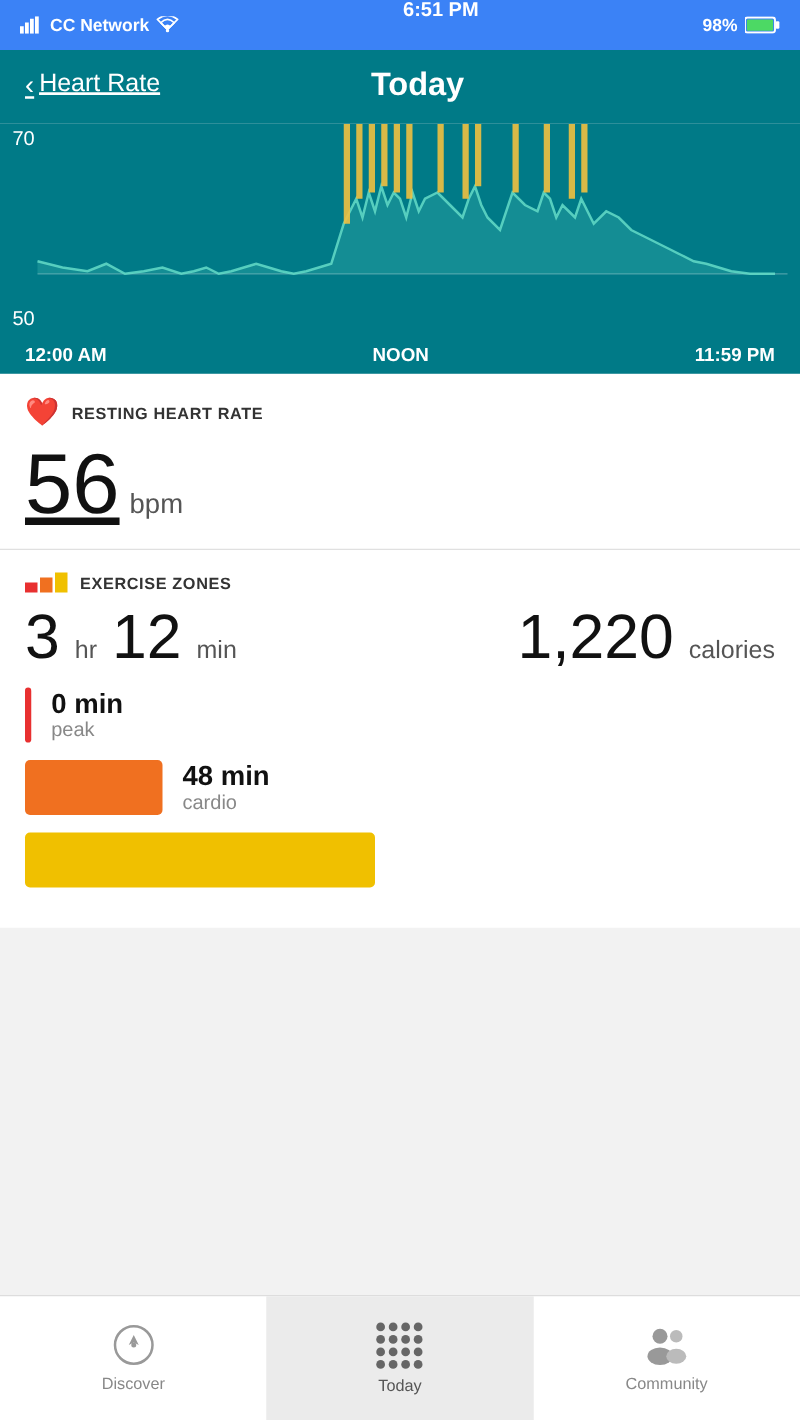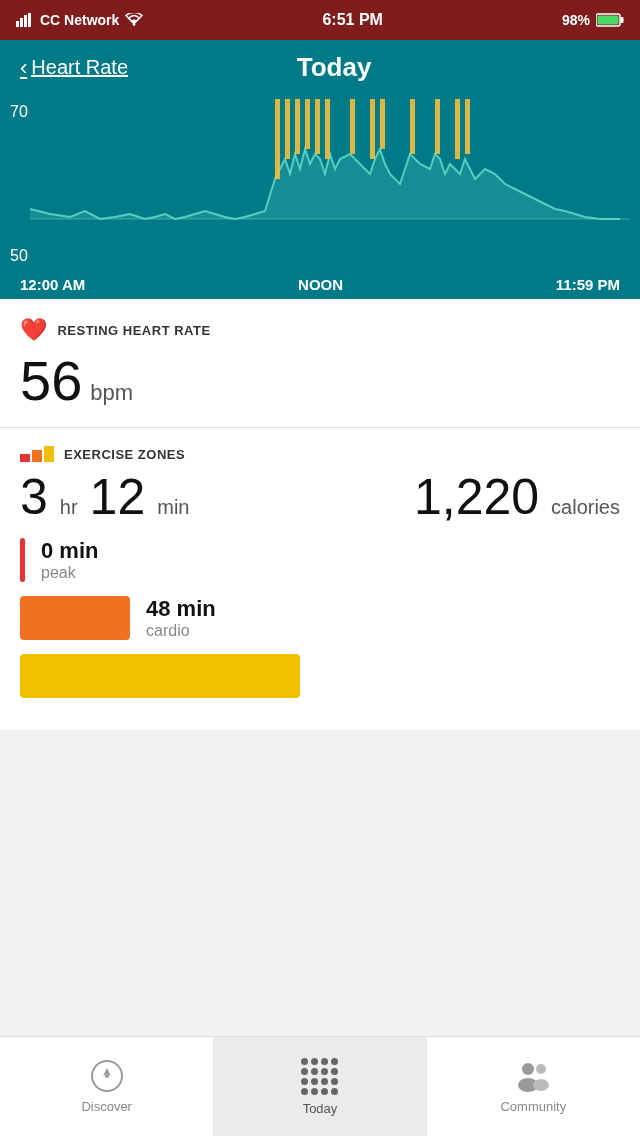--- a/index.html
+++ b/index.html
@@ -8,24 +8,23 @@
       width: 640px;
       height: 1136px;
       font-family: -apple-system, 'Helvetica Neue', Arial, sans-serif;
       background: #f2f2f2;
       overflow: hidden;
       position: relative;
     }
 
     
     .status-bar {
-      background: #7f1d1d;
+      background: #3b82f6;
       height: 40px;
       display: flex;
-      align-items: center;
       justify-content: space-between;
       padding: 0 16px;
       color: white;
       font-size: 14px;
       font-weight: 600;
     }
     .status-left { display: flex; align-items: center; gap: 6px; }
     .status-center { font-size: 16px; font-weight: 600; }
     .status-right { display: flex; align-items: center; gap: 6px; }
 
@@ -131,24 +130,25 @@
       color: #f47a7a;
       font-size: 22px;
     }
     .bpm-display {
       display: flex;
       align-items: baseline;
       gap: 8px;
       margin-top: 6px;
     }
     .bpm-number {
-      font-size: 56px;
+      font-size: 68px;
       font-weight: 200;
       color: #111;
       line-height: 1;
+      text-decoration: underline;
     }
     .bpm-unit {
       font-size: 22px;
       color: #555;
       font-weight: 300;
     }
 
     
     .exercise-section {
       background: white;

